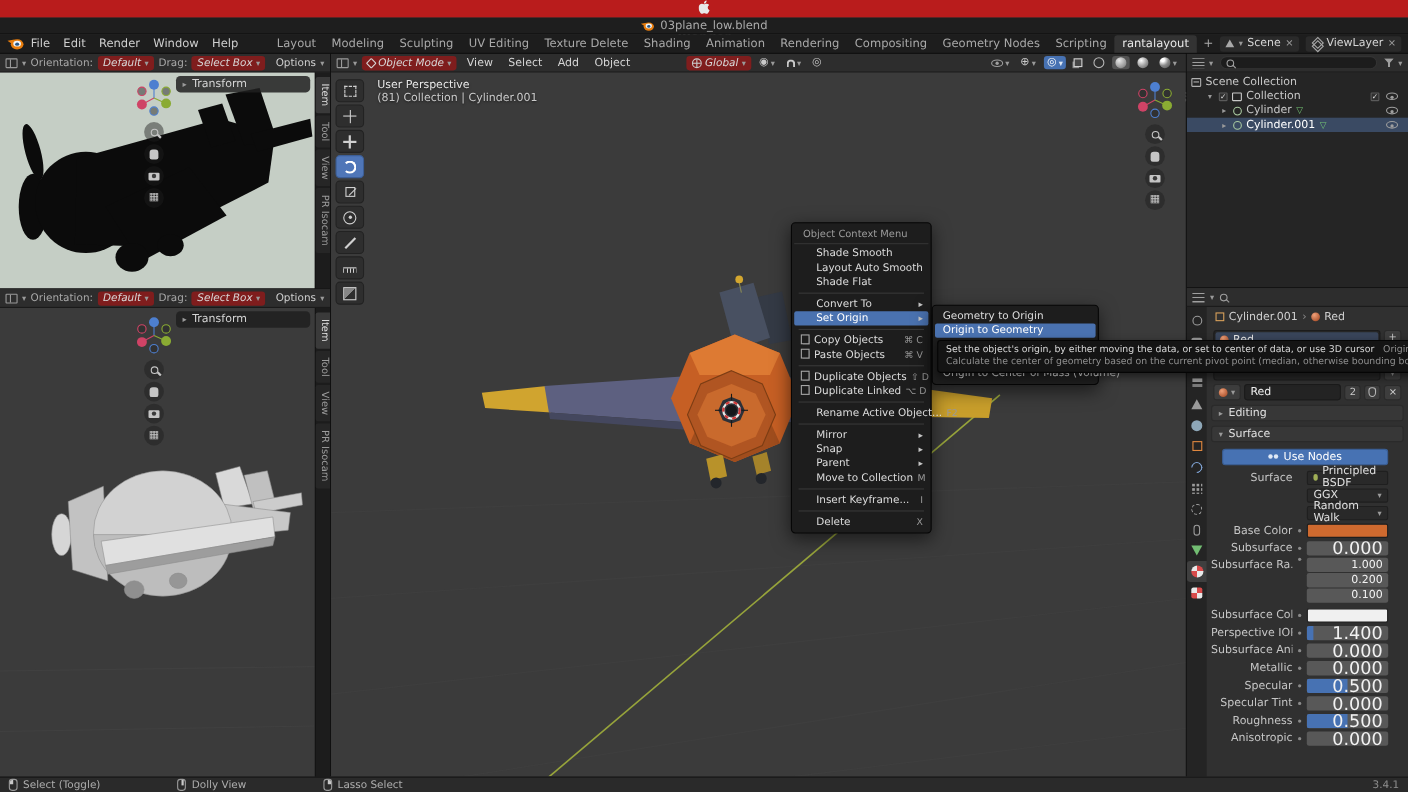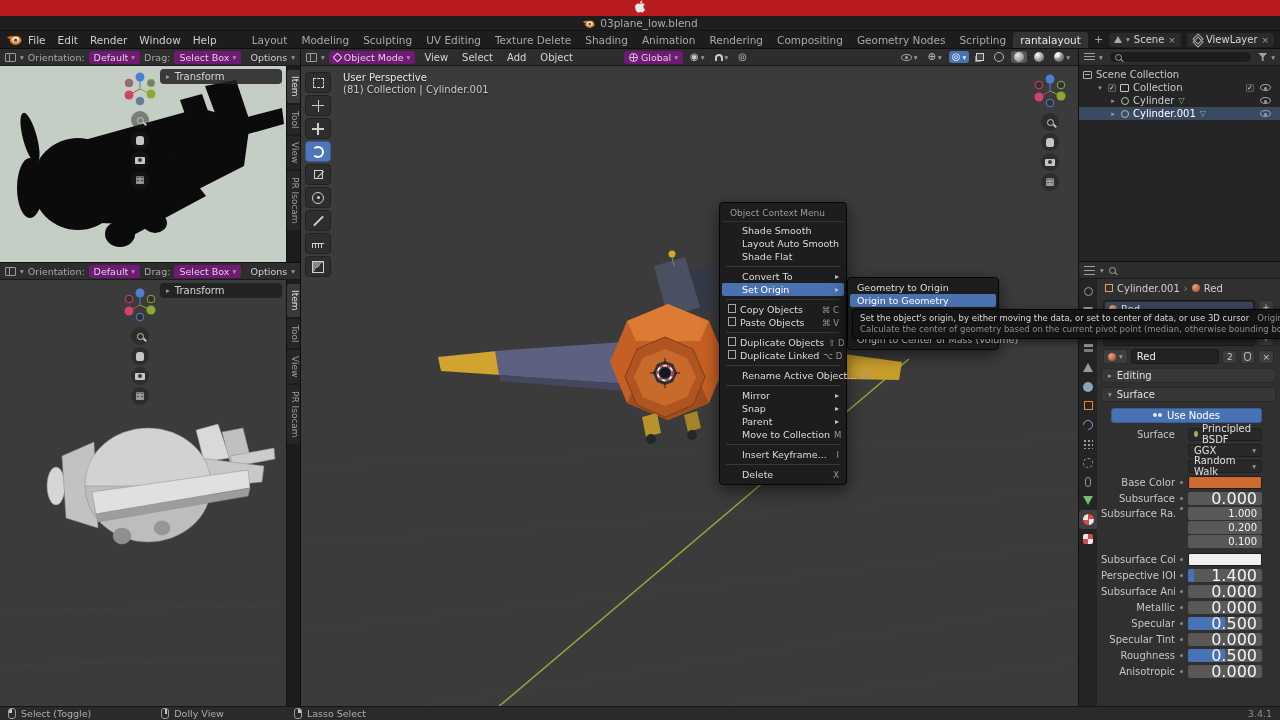--- a/index.html
+++ b/index.html
@@ -35,21 +35,21 @@
 
 #workspace{position:absolute;top:49px;bottom:14px;left:0;right:0;}
 #left-col{position:absolute;left:0;top:0;bottom:0;width:300px;}
 #main-vp{position:absolute;left:300px;top:0;bottom:0;width:778px;border-left:1px solid #101010;}
 #right-col{position:absolute;left:1078px;top:0;bottom:0;width:202px;border-left:1px solid #101010;}
 
 
 .vp-header{height:17px;background:#2d2d2d;border-bottom:1px solid #1a1a1a;display:flex;align-items:center;gap:4px;padding:0 5px;font-size:9.5px;color:#cfcfcf;white-space:nowrap;}
 .crt{font-size:7.5px;color:#9a9a9a;}
 .hdr-label{color:#a8a8a8;}
-.hpill{display:inline-flex;align-items:center;gap:3px;background:#701a75;border-radius:3px;height:13px;padding:0 5px;color:#d8d8d8;}
+.hpill{display:inline-flex;align-items:center;gap:3px;background:#7f1d1d;border-radius:3px;height:13px;padding:0 5px;color:#d8d8d8;font-style:italic;}
 .spacer{flex:1;}
 .ed-ic{width:11px;height:9px;border:1px solid #9a9a9a;border-radius:1px;position:relative;flex:none;}
 .ed-ic::after{content:'';position:absolute;left:3px;top:0;bottom:0;width:1px;background:#9a9a9a;}
 .hmenu{padding:0 5px;font-size:10px;color:#d5d5d5;}
 .mode-ic{width:7px;height:7px;border:1px solid #d8d8d8;transform:rotate(45deg);border-radius:1px;}
 .i-globe{width:9px;height:9px;border:1px solid #c9c9c9;border-radius:50%;position:relative;}
 .i-globe::before{content:'';position:absolute;left:0;right:0;top:3.5px;height:1px;background:#c9c9c9;}
 .i-globe::after{content:'';position:absolute;top:0;bottom:0;left:3.5px;width:1px;background:#c9c9c9;}
 .i-magnet{width:8px;height:7px;border:2px solid #c9c9c9;border-bottom:none;border-radius:5px 5px 0 0;}
 .glyph{font-size:10px;color:#c9c9c9;line-height:1;}

